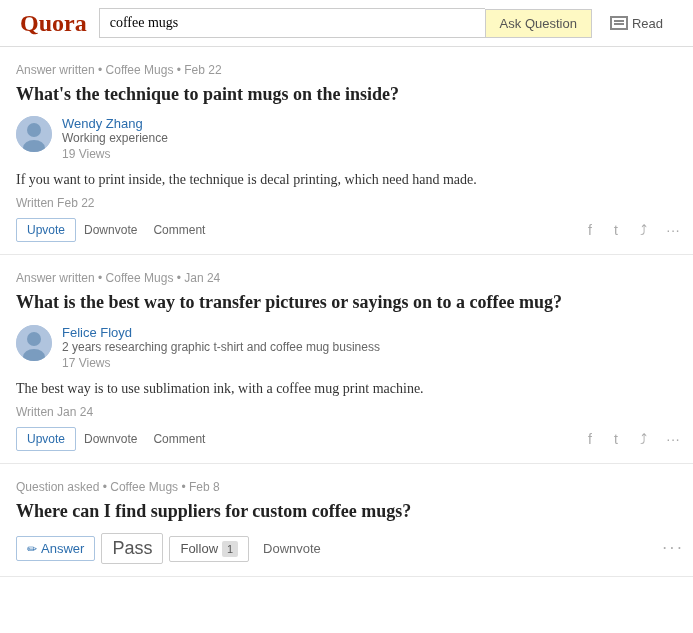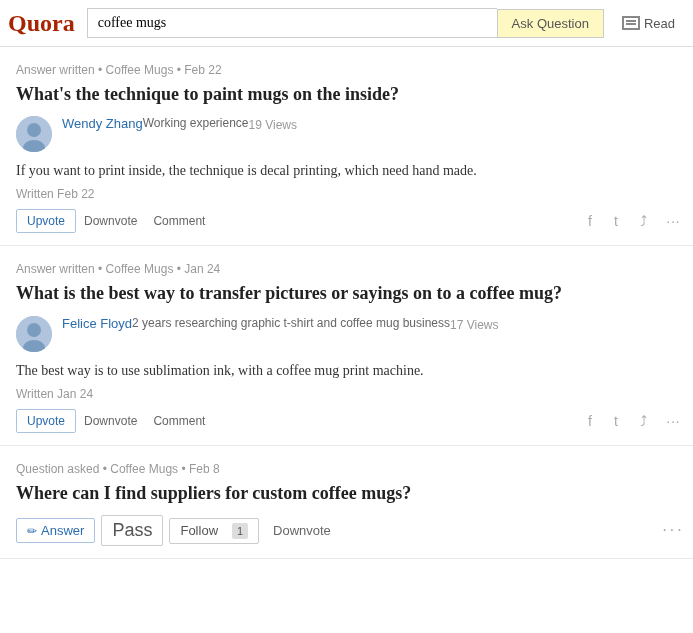--- a/index.html
+++ b/index.html
@@ -2,21 +2,21 @@
 <html><head>
   <meta charset="utf-8">
   <style>
     * { box-sizing: border-box; margin: 0; padding: 0; }
     body { font-family: Georgia, 'Times New Roman', serif; font-size: 14px; background: #fff; color: #333; width: 693px; }
 
     
     .header {
       display: flex;
       align-items: center;
-      padding: 8px 8px;
+      padding: 8px 20px;
       border-bottom: 1px solid #ddd;
       background: #fff;
       justify-content: flex-end;
     }
     .logo {
       font-size: 24px;
       font-weight: bold;
       color: #a82400;
       font-family: Georgia, serif;
       margin-right: 12px;
@@ -111,21 +111,21 @@
       border-radius: 50%;
       background: #b0c4de;
       margin-right: 10px;
       flex-shrink: 0;
       display: flex;
       align-items: center;
       justify-content: center;
       overflow: hidden;
     }
     .avatar svg { width: 36px; height: 36px; }
-    .author-info { display: flex; flex-direction: row; }
+    .author-info { display: flex; flex-direction: column; }
     .author-name {
       font-size: 13px;
       color: #2b6dad;
       font-family: Arial, sans-serif;
       text-decoration: none;
     }
     .author-cred {
       font-size: 12px;
       color: #666;
       font-family: Arial, sans-serif;
@@ -230,21 +230,21 @@
       display: flex;
       align-items: center;
       padding: 4px 10px;
       border: 1px solid #ccc;
       color: #555;
       background: #fff;
       font-size: 13px;
       font-family: Arial, sans-serif;
       cursor: pointer;
       border-radius: 2px;
-      gap: 14px;
+      gap: 4px;
     }
     .follow-count {
       display: inline-flex;
       align-items: center;
       justify-content: center;
       width: 16px;
       height: 16px;
       background: #ddd;
       border-radius: 2px;
       font-size: 11px;

